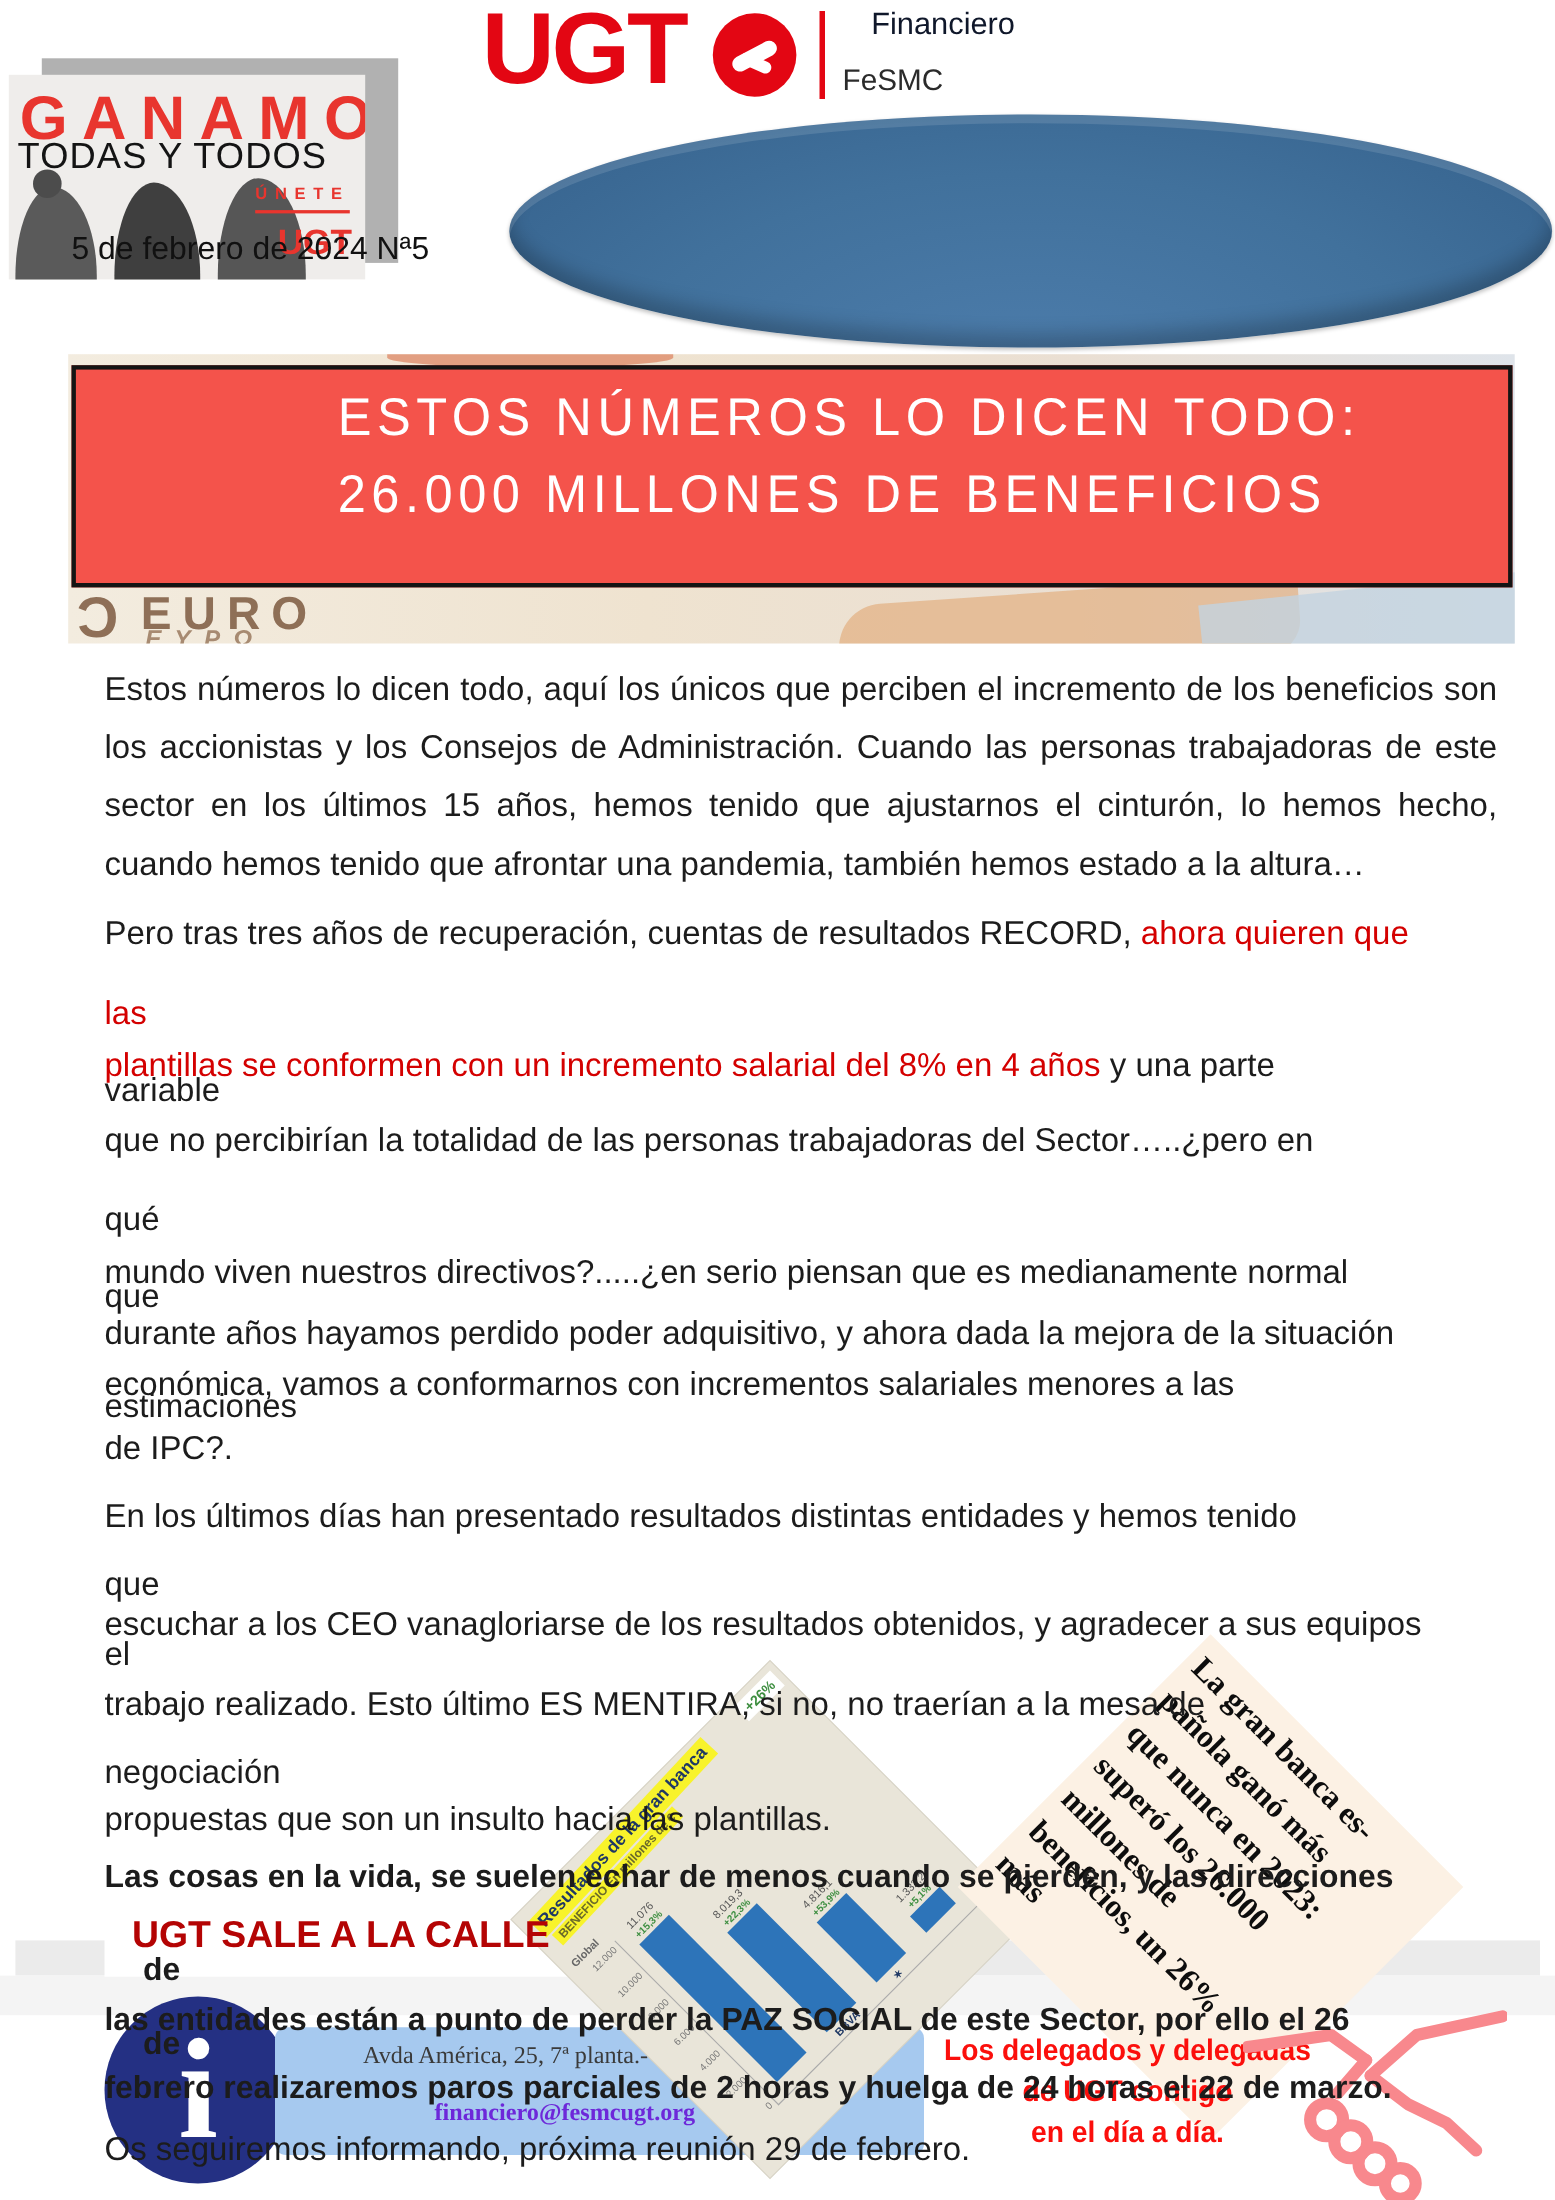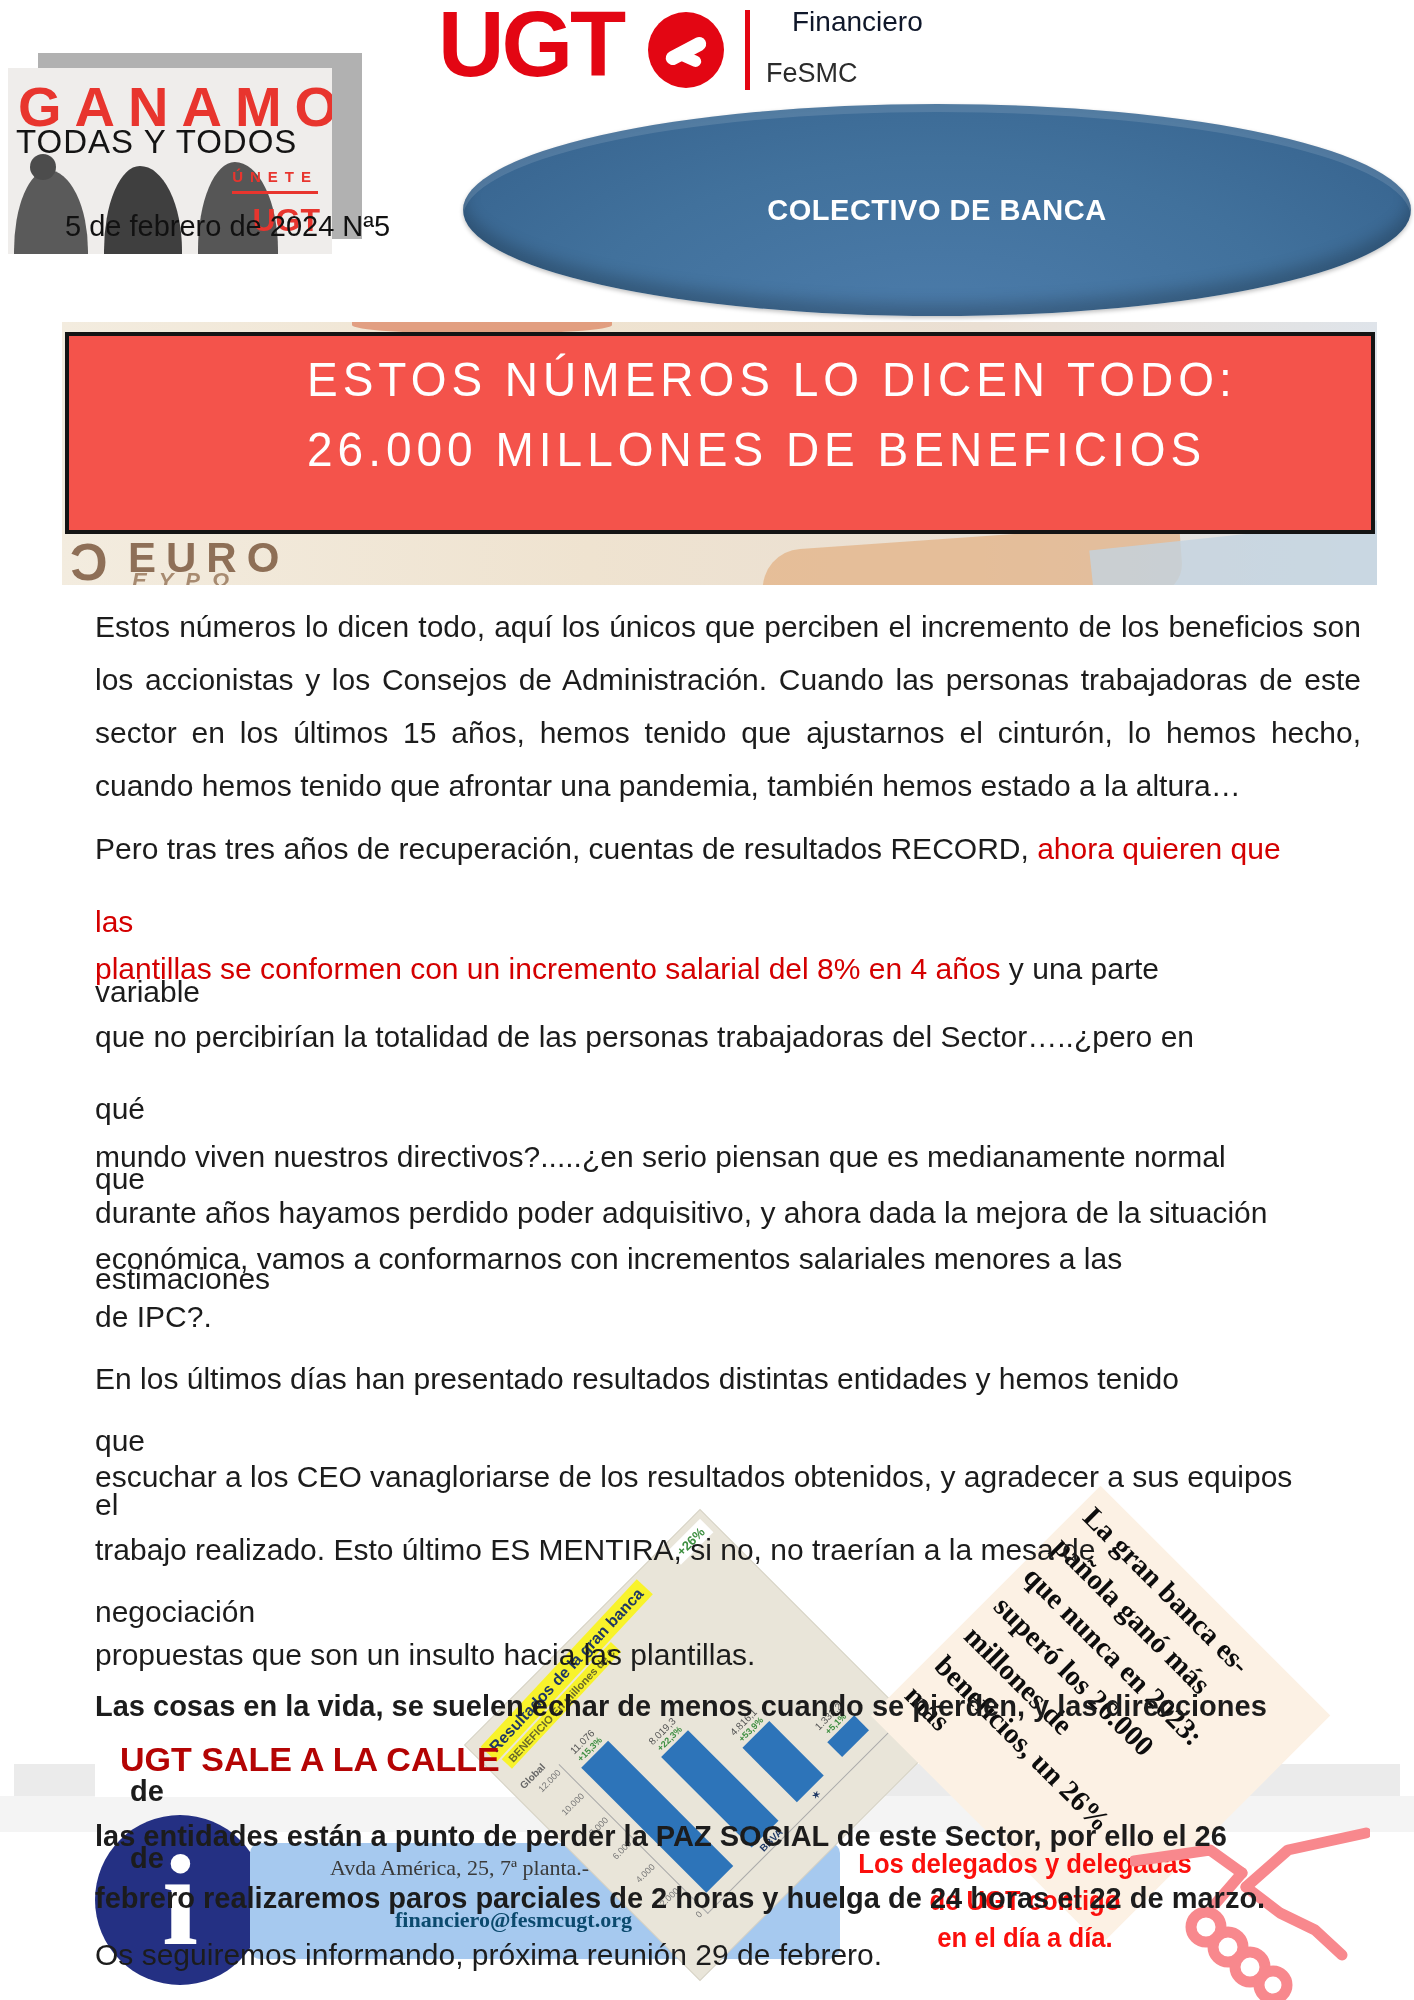--- a/index.html
+++ b/index.html
@@ -104,21 +104,21 @@
     line-height:42px;color:#0d0d0d;white-space:nowrap;}
 
   
   #info-circle{left:95px;top:1815px;width:170px;height:170px;border-radius:50%;background:#243083;z-index:1;
     display:flex;align-items:center;justify-content:center;}
   #info-circle span{font-family:"Liberation Serif",serif;color:#fff;font-weight:700;font-size:130px;line-height:130px;}
   #contact-banner{left:250px;top:1843px;width:590px;height:116px;background:#a6c9ef;border-radius:10px;z-index:1;}
   #contact-banner .addr{position:absolute;left:80px;top:12px;font-family:"Liberation Serif",serif;
     font-size:22px;color:#3a3a3a;}
   #contact-banner .mail{position:absolute;left:145px;top:64px;font-family:"Liberation Serif",serif;
-    font-weight:700;font-size:22px;color:#0c4a6e;}
+    font-weight:700;font-size:22px;color:#6d28d9;}
   #delegates{left:845px;top:1846px;width:360px;text-align:center;z-index:3;}
   #delegates div{color:#fb0f0c;font-weight:800;font-size:27px;line-height:37px;transform:scaleX(.95);white-space:nowrap;}
   #handshake{left:1130px;top:1795px;z-index:3;}
 </style>
 </head>
 <body>
 
 <div id="page">
 
   <div class="abs" id="promo-shadow"></div>
@@ -136,21 +136,20 @@
   <div class="abs" id="logo-ugt">UGT</div>
   <div class="abs" id="logo-circle">
     <span class="b1"></span>
       <span class="b2"></span>
   </div>
   <div class="abs" id="logo-divider"></div>
   <div class="abs" id="logo-financiero">Financiero</div>
   <div class="abs" id="logo-fesmc">FeSMC</div>
 
   <div class="abs" id="oval">
-    <div>COLECTIVO DE BANCA</div>
   </div>
 
   <div class="abs" id="euro-strip">
     <div id="euro-arc"></div>
     <span class="euro-word" id="euro-c">Ͻ</span>
     <span class="euro-word" id="euro-1">EURO</span>
     <span class="euro-word" id="euro-2">EYPΩ</span>
     <div id="euro-orange"></div>
     <div id="euro-blue"></div>
   </div>

